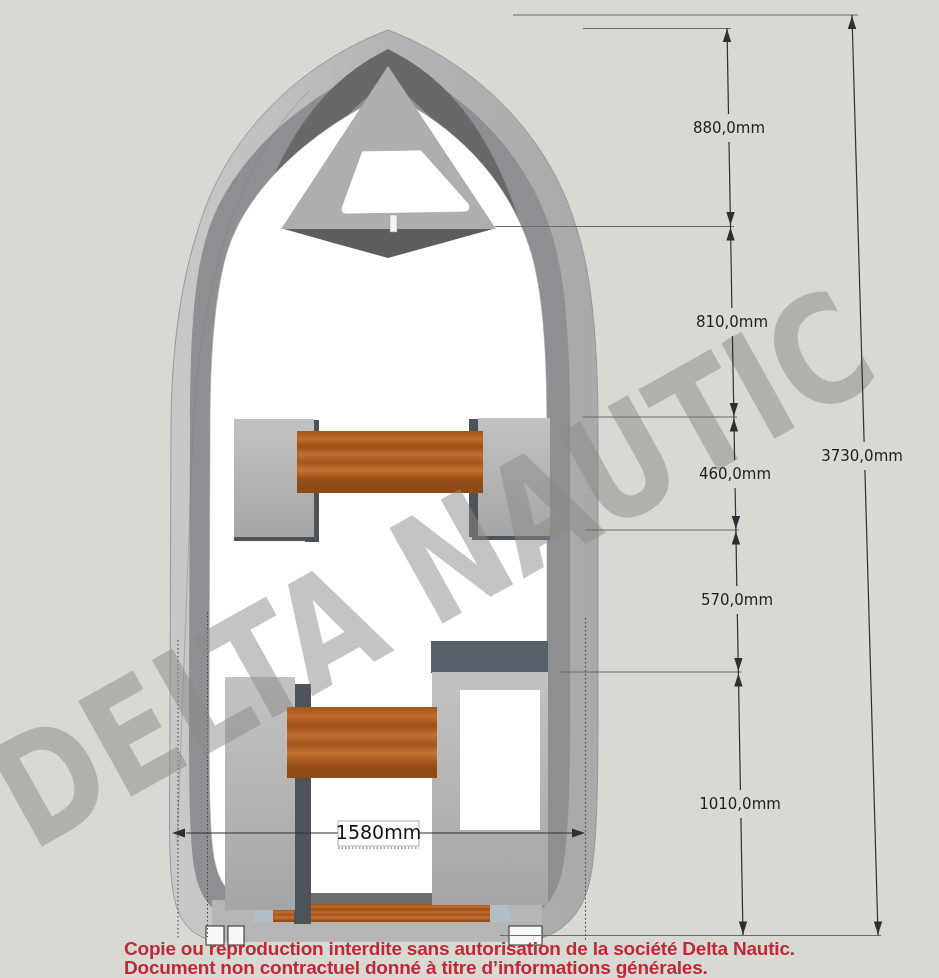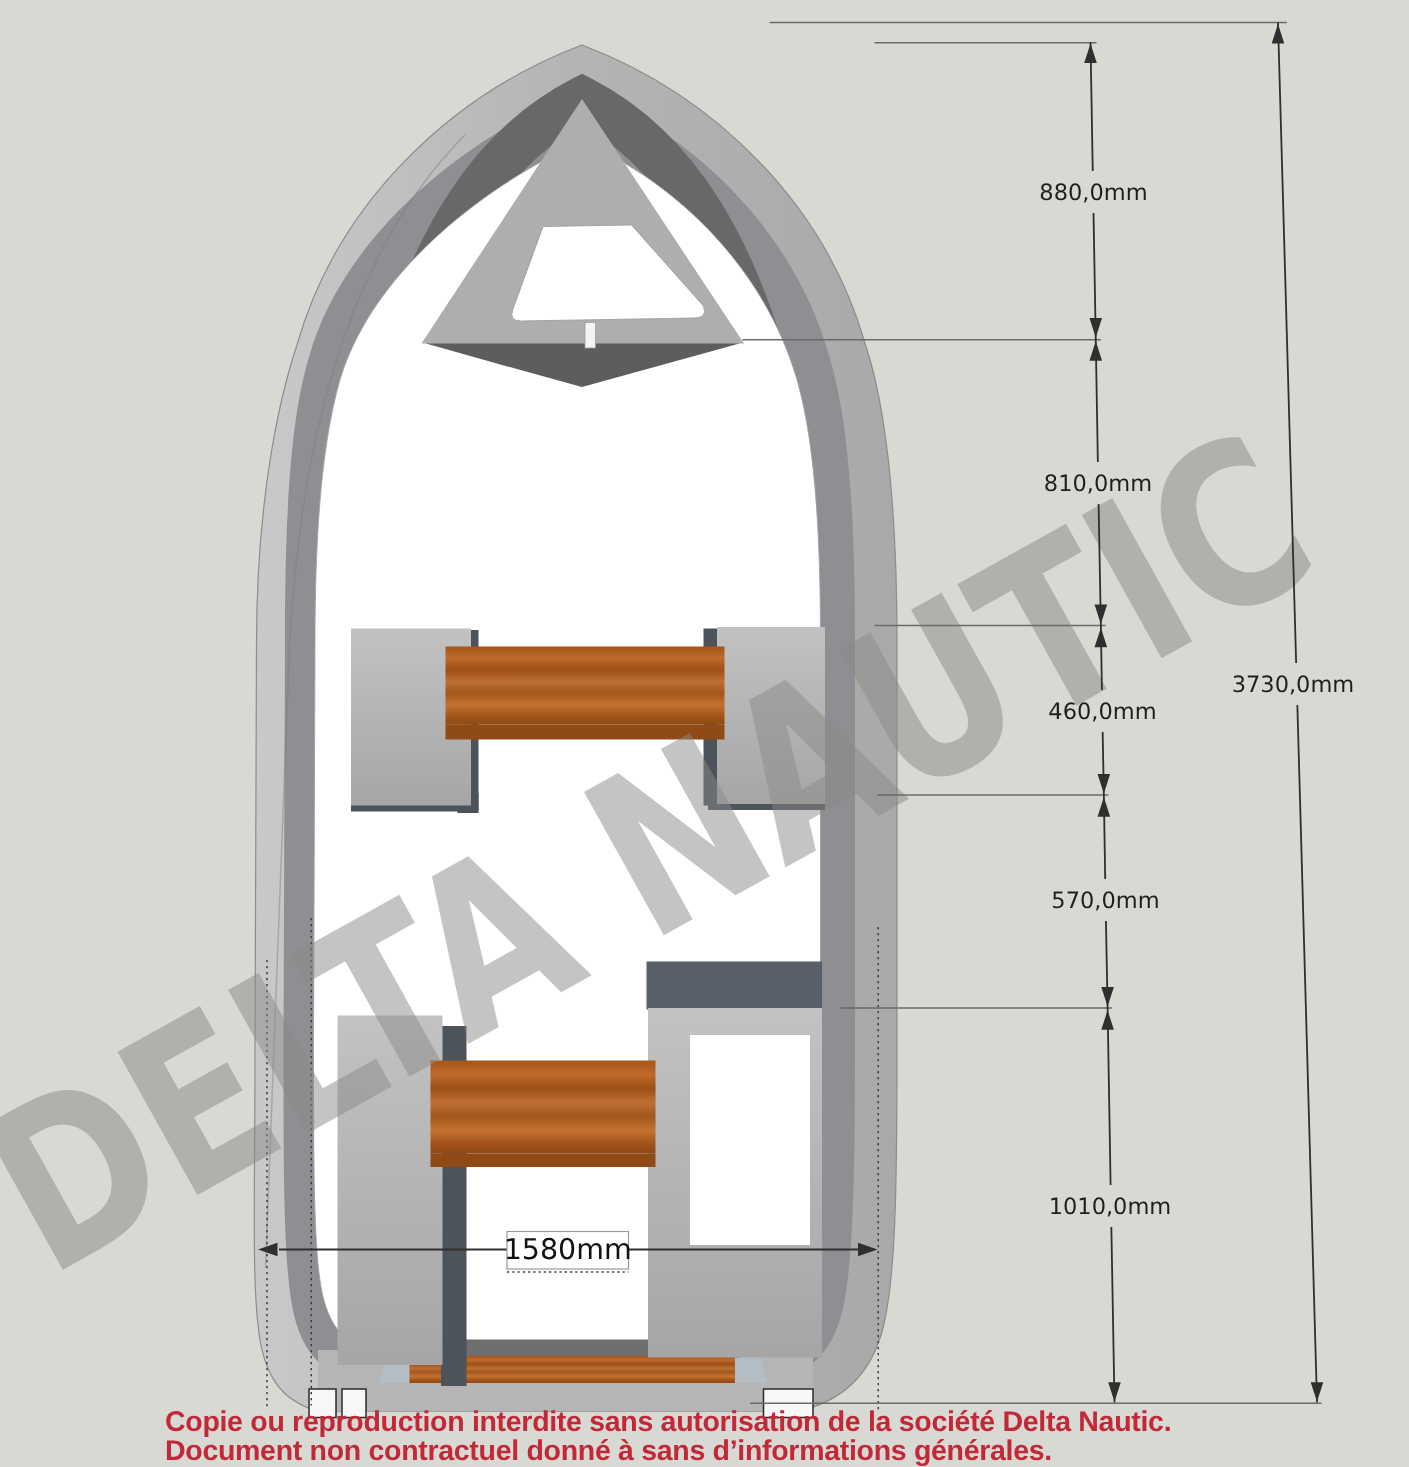--- a/index.html
+++ b/index.html
@@ -6,21 +6,21 @@
   #stage{position:relative;width:939px;height:978px;overflow:hidden;
          font-family:"DejaVu Sans",sans-serif;background:#d9d9d3;}
   #drawing{position:absolute;left:0;top:0;}
   .dim-text{font:15px "DejaVu Sans",sans-serif;fill:#1f1f1f;}
   .beam-text{font:19px "DejaVu Sans",sans-serif;fill:#111;}
   .watermark-text{font:bold 150px "DejaVu Sans",sans-serif;fill:#8a8a86;fill-opacity:0.5;}
   .dimline{stroke:#2f2f2f;stroke-width:1.2;fill:none;}
   .extline{stroke:#6a6a6a;stroke-width:1;fill:none;}
   .arrow{fill:#2f2f2f;stroke:none;}
   .hidden-dotted{stroke:#3f3f3f;stroke-width:1;stroke-dasharray:1.5 2.5;fill:none;}
-  #disclaimer{position:absolute;left:110px;top:939px;
+  #disclaimer{position:absolute;left:124px;top:939px;
     font:bold 19px "Liberation Sans",sans-serif;letter-spacing:-0.2px;
     color:#c22838;line-height:19px;white-space:nowrap;}
 </style>
 </head>
 <body>
 
 <div id="stage">
 <svg id="drawing" width="939" height="978" viewBox="0 0 939 978">
   <defs>
     <linearGradient id="hullg" x1="0" y1="0" x2="1" y2="0">
@@ -167,15 +167,15 @@
       <polygon class="arrow" points="585,833 572,828.5 572,837.5"></polygon>
       <rect x="338" y="821" width="81" height="25" fill="#ffffff" stroke="#999999" stroke-width="0.8"></rect>
       <path d="M338,848 H419" stroke="#444444" stroke-width="1" stroke-dasharray="1.5 2" fill="none"></path>
       <text class="beam-text" text-anchor="middle" x="378.5" y="839">1580mm</text>
     </g>
   </g>
 </svg>
 
 <div id="disclaimer">
   <div>Copie ou reproduction interdite sans autorisation de la société Delta Nautic.</div>
-  <div>Document non contractuel donné à sans d’informations générales.</div>
+  <div>Document non contractuel donné à titre d’informations générales.</div>
 </div>
 </div>
 
 </body></html>

